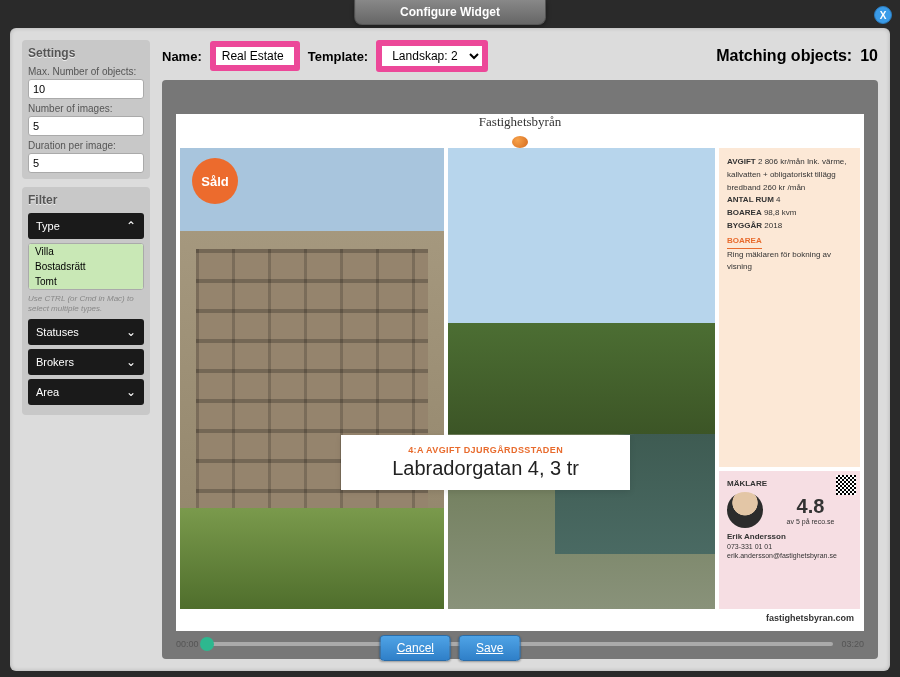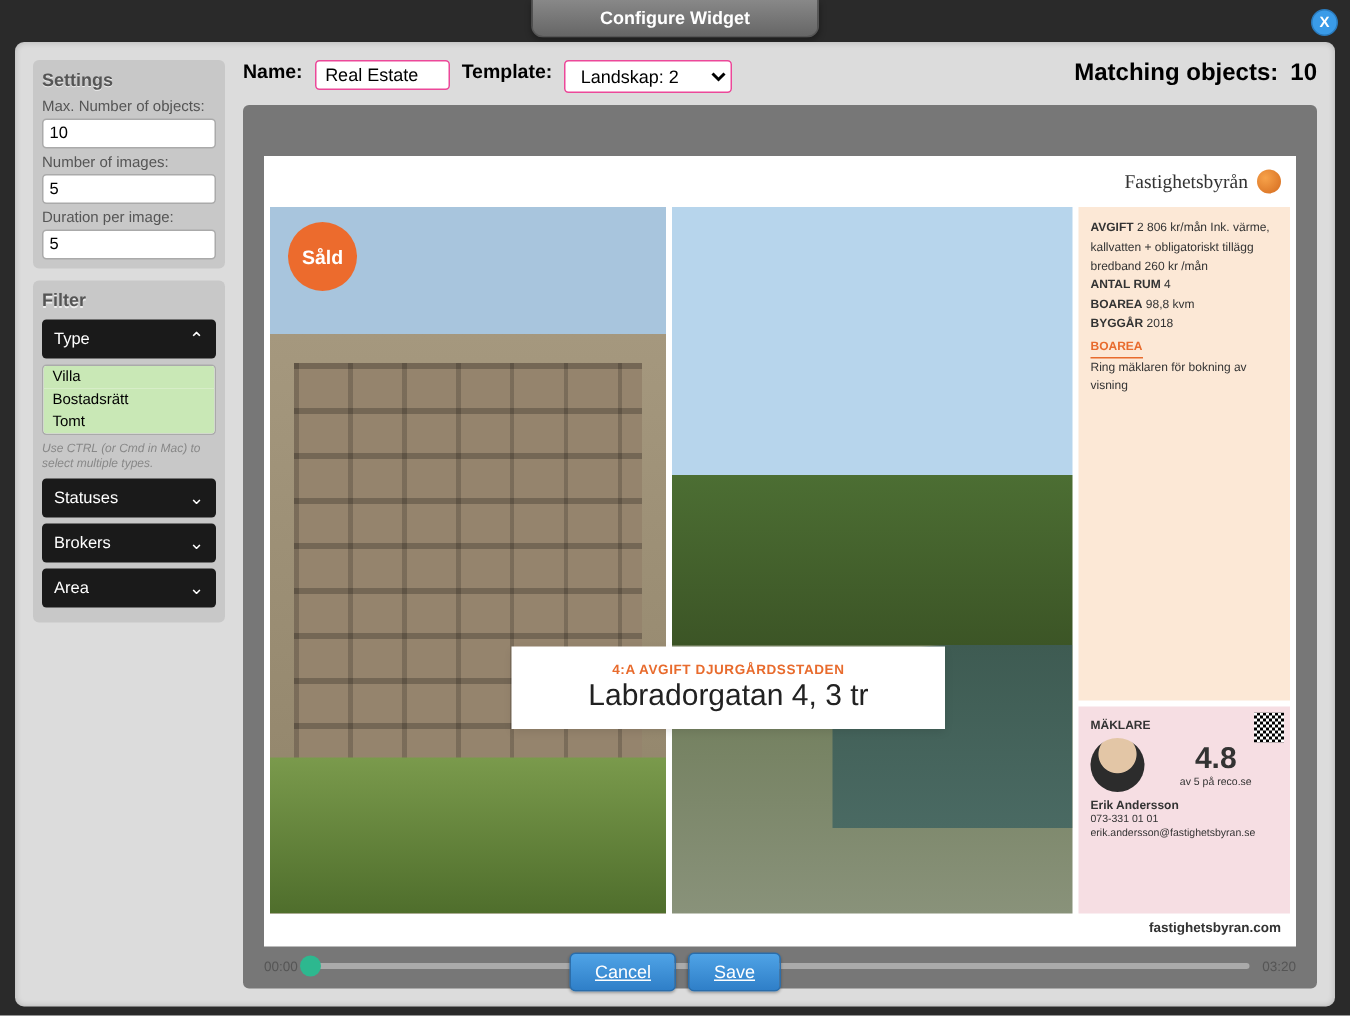--- a/index.html
+++ b/index.html
@@ -20,34 +20,34 @@
   .field-input { width: 100%; font-size: 11px; padding: 3px 4px; border: 1px solid #aaa; border-radius: 3px; background: #fff; }
   
   .filter-row { background: #1a1a1a; color: #fff; font-size: 11px; padding: 6px 8px; border-radius: 3px; margin-bottom: 4px; display: flex; justify-content: space-between; align-items: center; cursor: pointer; }
   .filter-row .chev { font-size: 12px; }
   .type-list { background: #fff; border-radius: 3px; margin-bottom: 4px; overflow: hidden; border: 1px solid #aaa; }
   .type-item { font-size: 10px; padding: 2px 6px; background: #c9e8b6; }
   .hint { font-size: 8px; color: #888; font-style: italic; margin-bottom: 6px; line-height: 1.2; }
   
   .right-col { flex: 1; display: flex; flex-direction: column; }
   
-  .top-bar { display: flex; align-items: flex-start; gap: 8px; margin-bottom: 8px; font-size: 13px; }
+  .top-bar { display: flex; align-items: center; gap: 8px; margin-bottom: 8px; font-size: 13px; }
   .top-bar label { font-weight: bold; }
-  .top-bar input, .top-bar select { font-size: 12px; padding: 2px 6px; border: 1px solid #ec4899; border-radius: 3px; background: #fff; }
+  .top-bar input, .top-bar select { font-size: 12px; padding: 2px 6px; border: 6px solid #ec4899; border-radius: 3px; background: #fff; }
   .top-bar input { width: 90px; }
   .top-bar select { width: 112px; }
   .spacer { flex: 1; }
   .matching { font-size: 16px; font-weight: bold; }
   .matching-count { font-size: 16px; }
   
   .preview-wrap { flex: 1; background: #777; border-radius: 4px; padding: 34px 14px 10px 14px; display: flex; flex-direction: column; }
   
   .slide { background: #fff; flex: 1; display: grid; grid-template-columns: 270px 1fr 145px; grid-template-rows: 34px 1fr 140px 22px; position: relative; }
   
-  .brand-row { grid-column: 1 / 4; grid-row: 1; display: flex; justify-content: flex-end; align-items: center; padding: 0 10px; font-family: Georgia, serif; font-size: 13px; color: #333; gap: 6px; }
+  .brand-row { grid-column: 1 / 4; grid-row: 1; display: flex; justify-content: flex-end; align-items: center; padding: 0 10px; font-family: Georgia, serif; font-size: 13px; color: #333; gap: 6px; flex-direction: column; }
   .brand-dot { width: 16px; height: 16px; background: radial-gradient(circle at 35% 35%, #f7a24a, #d46a1e); border-radius: 50%; }
   
   .img-left { grid-column: 1; grid-row: 2 / 4; background: linear-gradient(#a8c5dd 0%, #a8c5dd 18%, #a5987e 18%, #8f8268 100%); position: relative; margin: 0 2px 0 4px; overflow: hidden; }
   .building { position:absolute; left:6%; right:6%; bottom:16%; top:22%; background:#95846d; }
   .building::before { content:""; position:absolute; inset:0; background: repeating-linear-gradient(to bottom, rgba(0,0,0,0.22) 0 4px, transparent 4px 30px), repeating-linear-gradient(to right, rgba(0,0,0,0.18) 0 3px, transparent 3px 36px); }
   .green-fore { position:absolute; bottom:0; left:0; right:0; height:22%; background: linear-gradient(#7a9a4c,#4f6e2c); }
   
   .img-right { grid-column: 2; grid-row: 2 / 4; background: linear-gradient(#b7d5ec 0%, #b7d5ec 38%, #4c6e33 38%, #3c5526 62%, #6c7a56 62%, #89927a 100%); margin: 0 4px 0 2px; position: relative; overflow: hidden; }
   .water { position: absolute; bottom: 12%; left: 40%; right: 0; height: 26%; background: linear-gradient(#3e5b52, #4a6a63); border-top-left-radius: 50% 30%; }
   

